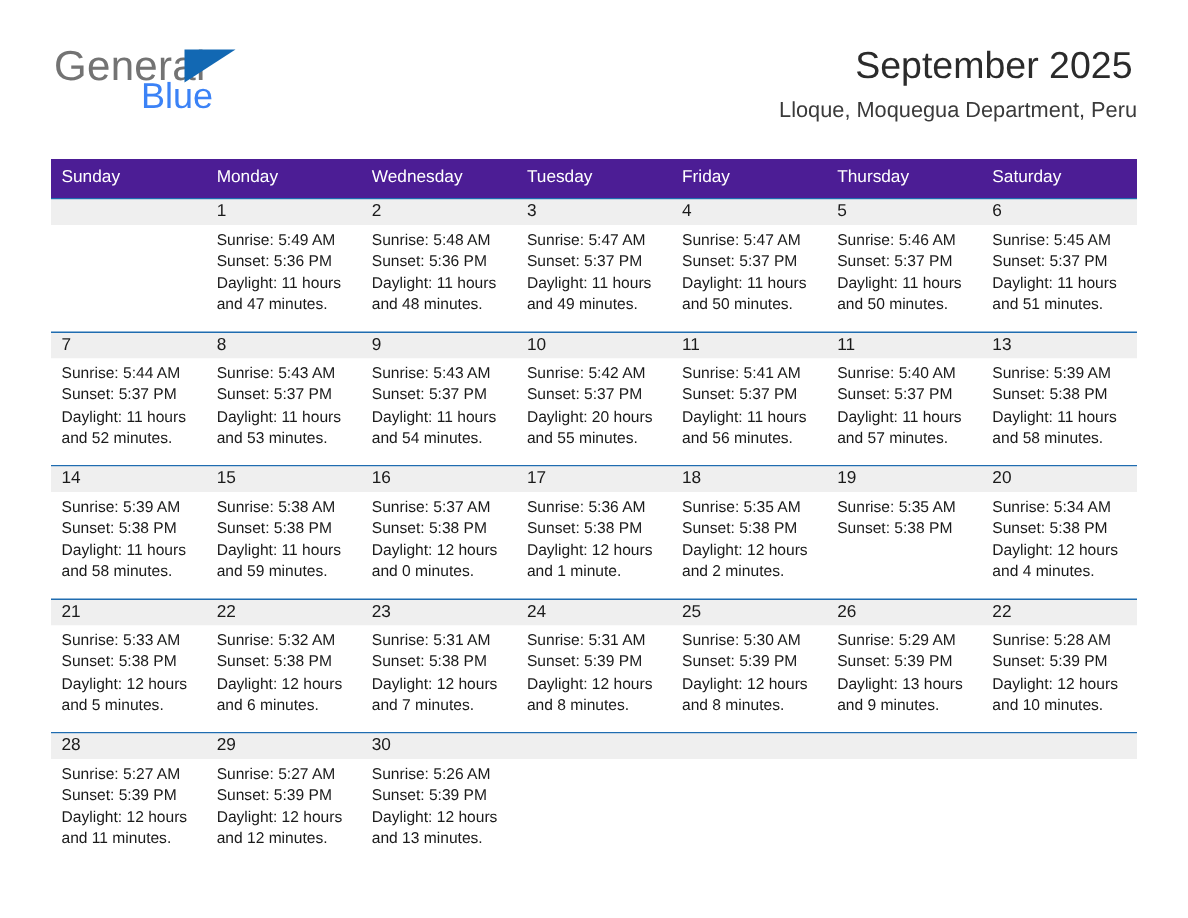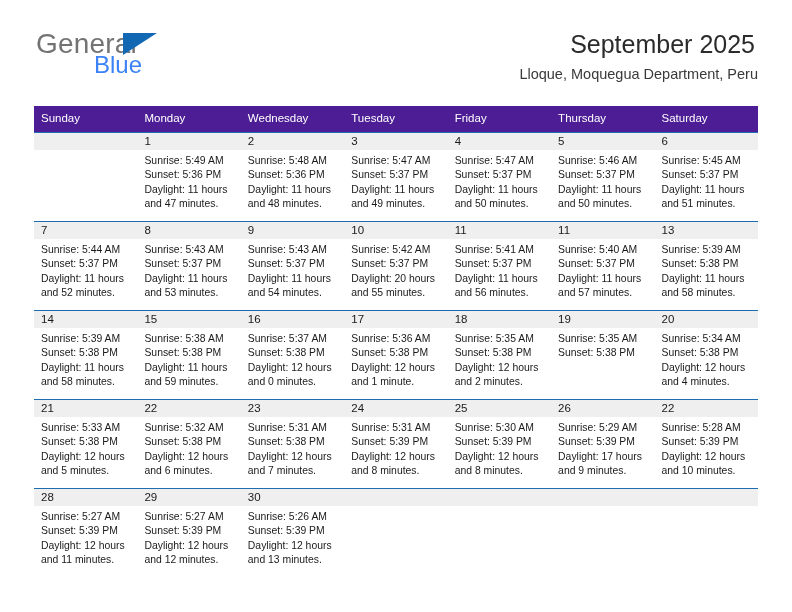--- a/index.html
+++ b/index.html
@@ -349,21 +349,21 @@
           <div class="daylight">Daylight: 12 hours and 8 minutes.</div>
         </div>
         <div class="day-body">
           <div>Sunrise: 5:30 AM</div>
           <div>Sunset: 5:39 PM</div>
           <div class="daylight">Daylight: 12 hours and 8 minutes.</div>
         </div>
         <div class="day-body">
           <div>Sunrise: 5:29 AM</div>
           <div>Sunset: 5:39 PM</div>
-          <div class="daylight">Daylight: 17 hours and 9 minutes.</div>
+          <div class="daylight">Daylight: 13 hours and 9 minutes.</div>
         </div>
         <div class="day-body">
           <div>Sunrise: 5:28 AM</div>
           <div>Sunset: 5:39 PM</div>
           <div class="daylight">Daylight: 12 hours and 10 minutes.</div>
         </div>
       </div>
     </div>
 
     <div class="week">

